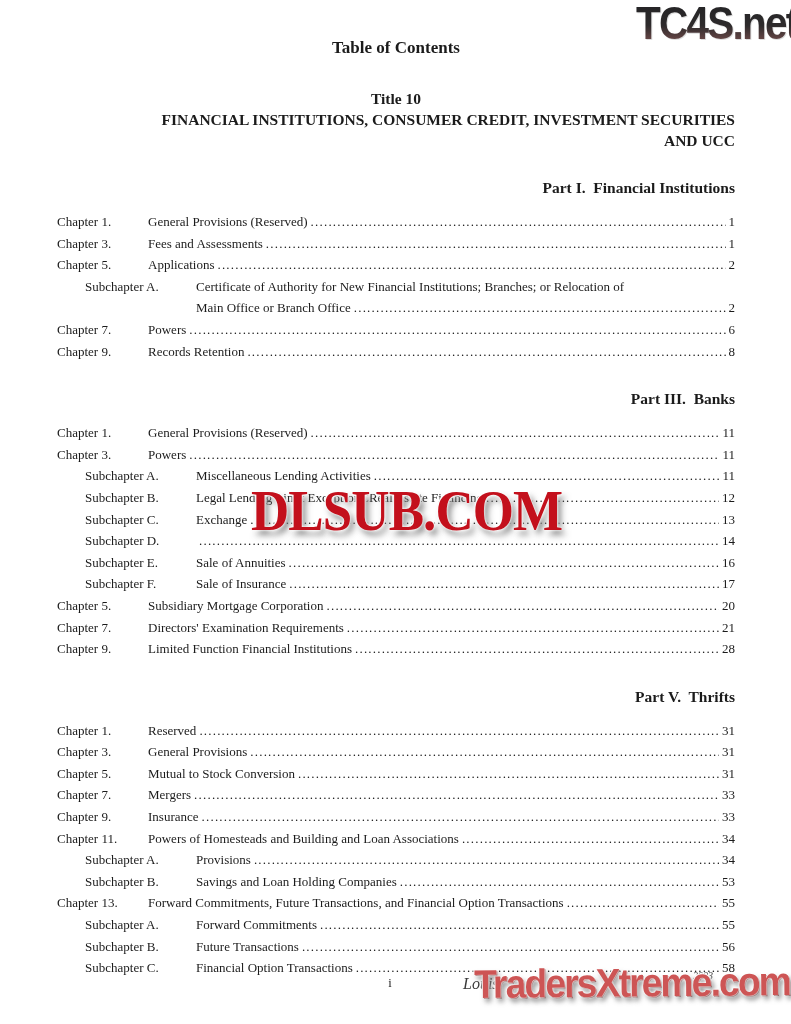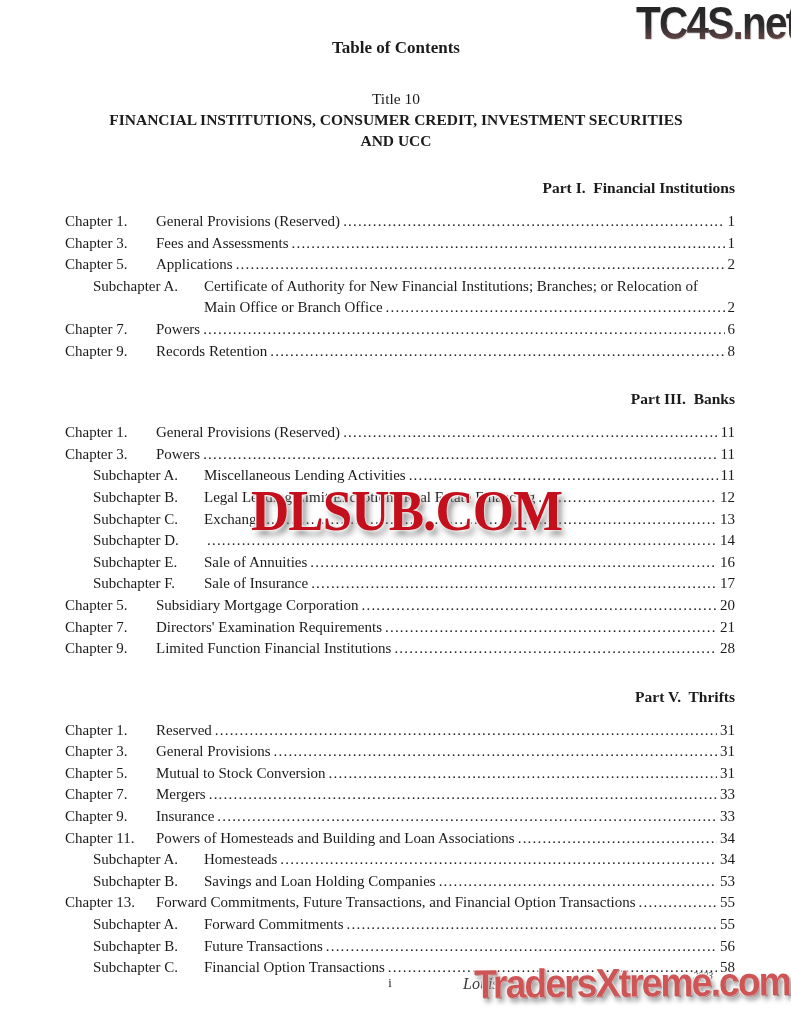--- a/index.html
+++ b/index.html
@@ -18,39 +18,38 @@
     padding: 38px 56px 0 57px;
   }
   .toc-header {
     text-align: center;
     font-weight: bold;
     font-size: 17px;
     line-height: 20px;
     margin: 0;
   }
   .title-block { margin-top: 31px; text-align: center; }
-  .title-line1 { font-weight: normal; font-size: 15.5px; line-height: 20px; }
-  .title-line2, .title-line3 { font-weight: bold; font-size: 15.5px; line-height: 21px; }
+  .title-line1 { font-weight: bold; font-size: 15.5px; line-height: 20px; }
+  .title-line2, .title-line3 { font-weight: bold; font-size: 15.5px; line-height: 21px; text-align: right; }
   .part-heading {
     margin: 0;
     margin-top: 27px;
     text-align: right;
     font-weight: bold;
     font-size: 15.5px;
     line-height: 19px;
     white-space: pre;
   }
   .entries { margin-top: 14px; }
   .row {
     display: flex;
     align-items: flex-end;
     line-height: 21.6px;
-    font-size: 15px;
+    font-size: 13px;
     white-space: nowrap;
-    margin-left: 8px;
   }
   .row .label { flex: 0 0 91px; }
   .row.sub { padding-left: 28px; }
   .row.sub .label { flex: 0 0 111px; }
   .row .title { flex: 0 0 auto; }
   .row .leader {
     flex: 1 1 auto;
     overflow: hidden;
     margin-left: 3px;
     min-width: 0;
@@ -311,21 +310,21 @@
 
   <div class="row">
     <span class="label">Chapter 11.</span>
     <span class="title">Powers of Homesteads and Building and Loan Associations </span>
     <span class="leader"></span>
     <span class="pagenum">34</span>
   </div>
 
   <div class="row sub">
     <span class="label">Subchapter A.</span>
-    <span class="title">Homesteads</span>
+    <span class="title">Provisions</span>
     <span class="leader"></span>
     <span class="pagenum">34</span>
   </div>
 
   <div class="row sub">
     <span class="label">Subchapter B.</span>
     <span class="title">Savings and Loan Holding Companies </span>
     <span class="leader"></span>
     <span class="pagenum">53</span>
   </div>

